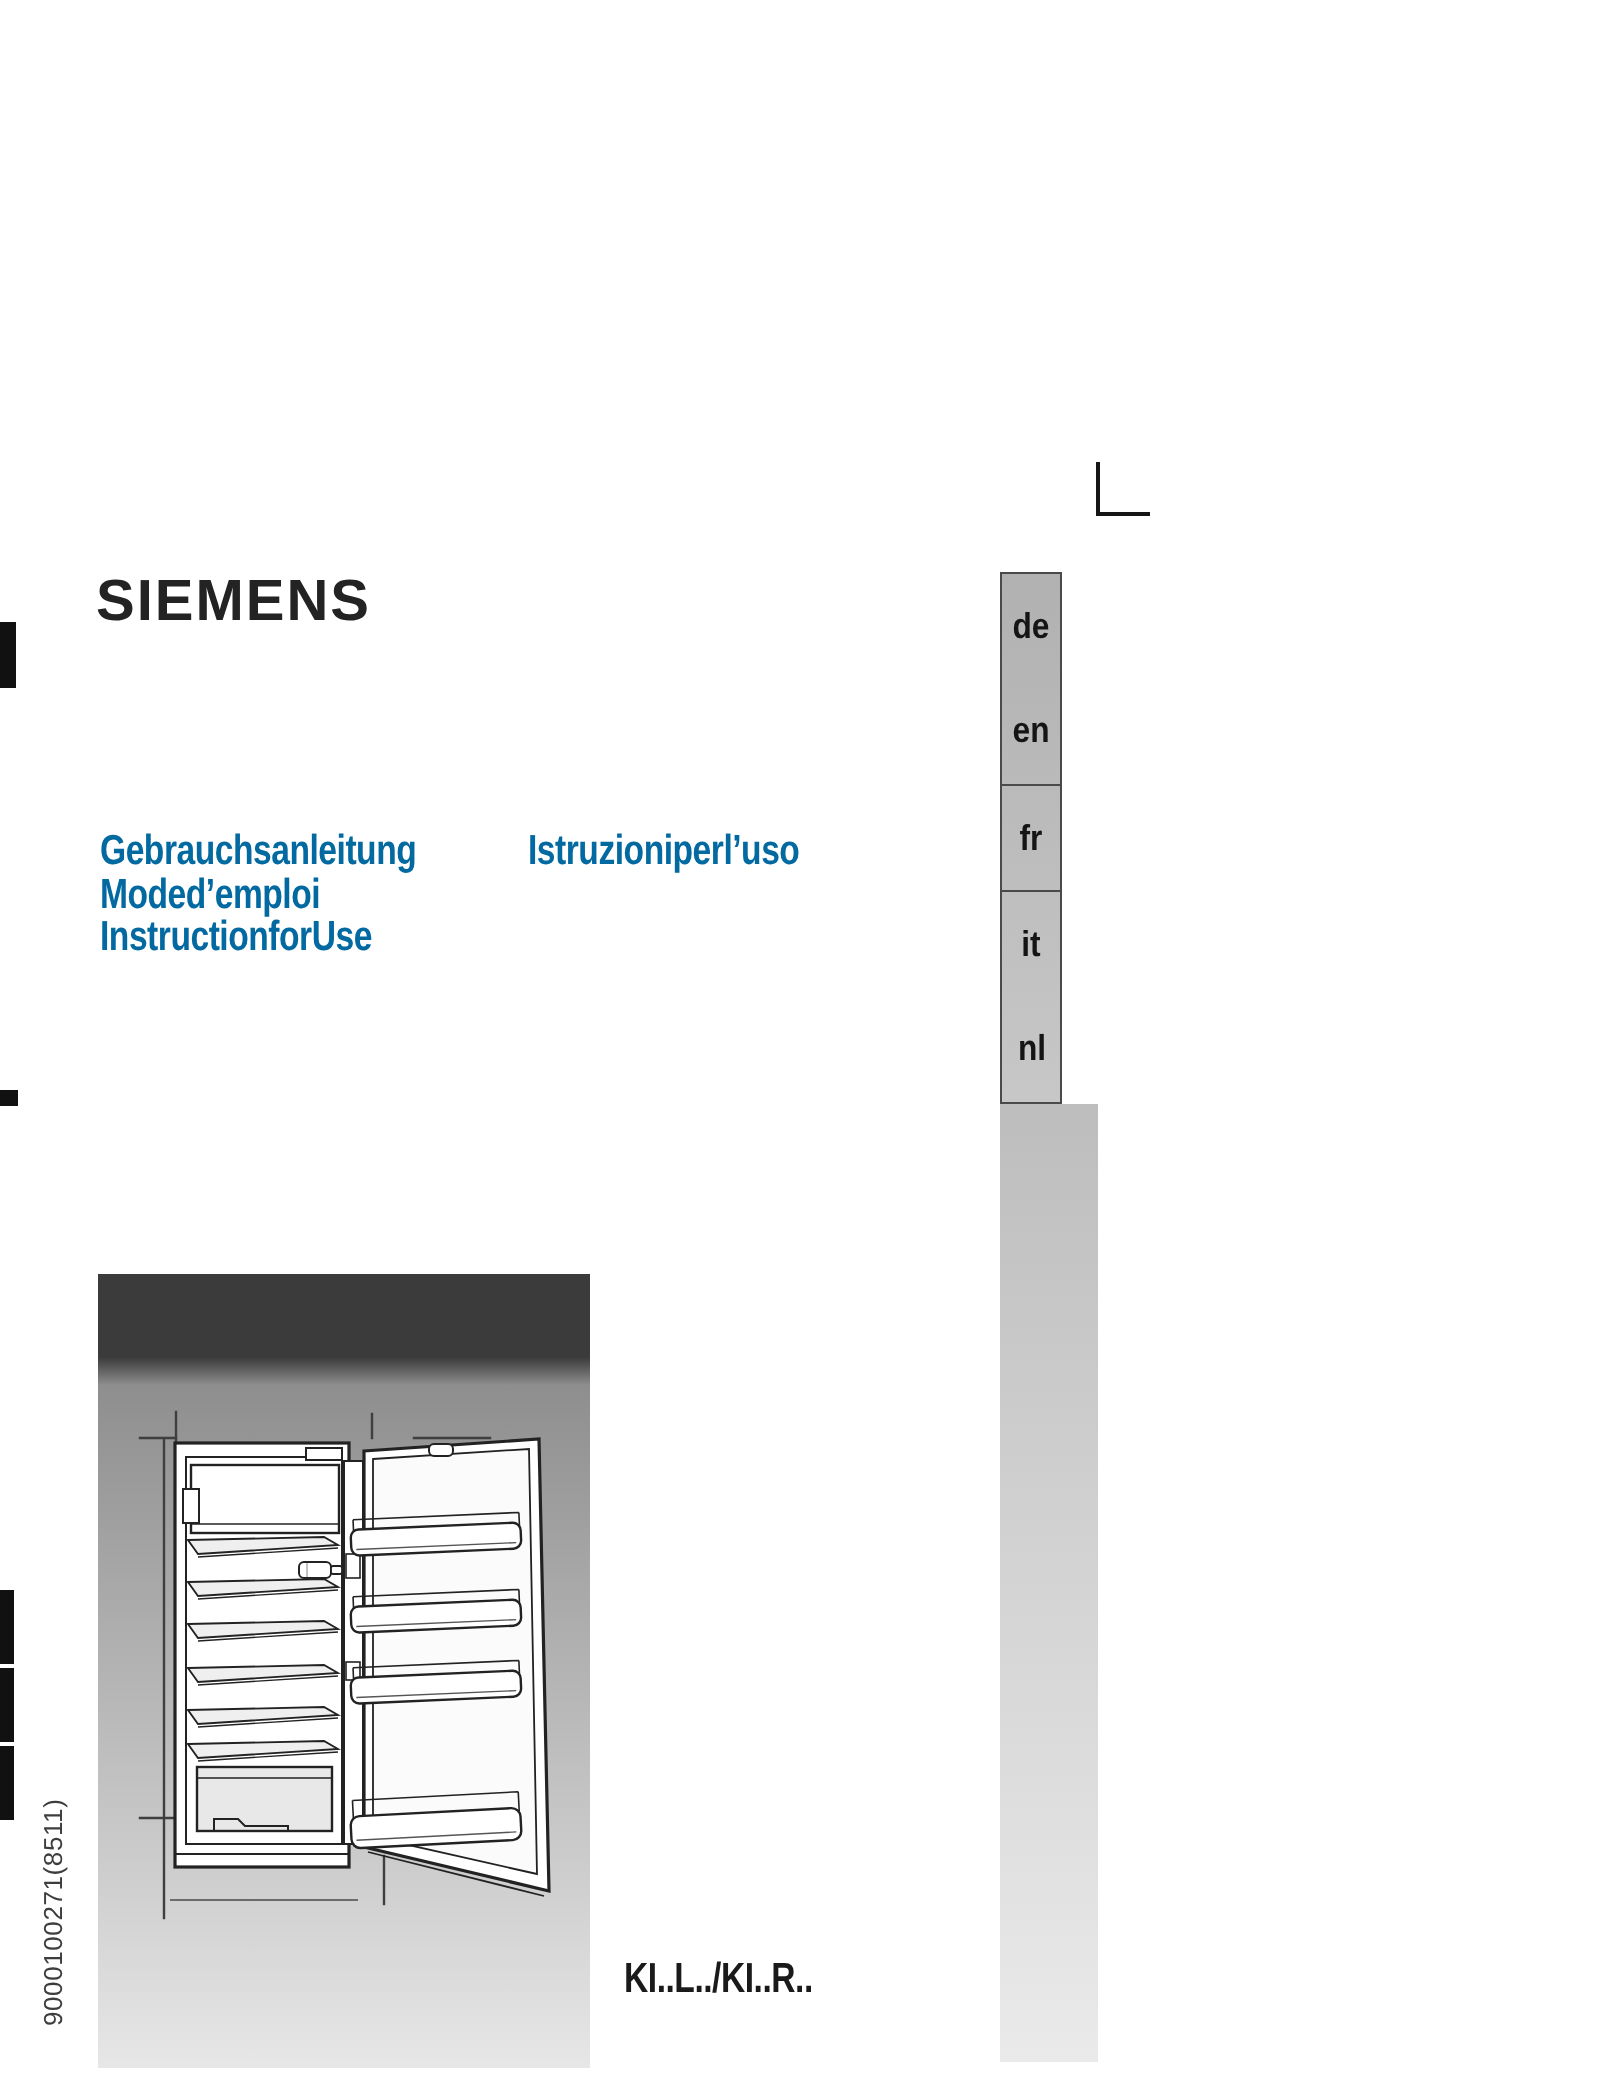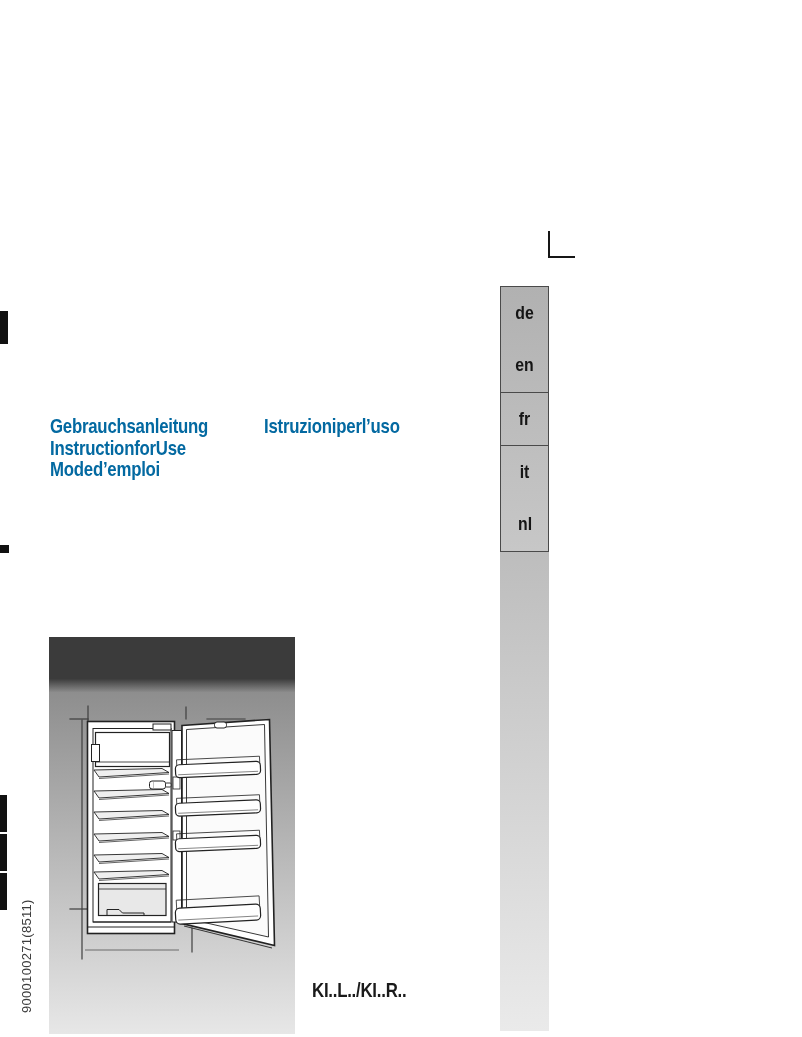--- a/index.html
+++ b/index.html
@@ -15,21 +15,21 @@
     position:absolute; left:48px; top:285px;
     font-size:29px; font-weight:bold; letter-spacing:1px; color:#232323;
   }
 
   .crop-mark {
     position:absolute; left:548px; top:231px; width:25px; height:25px;
     border-left:2px solid #161616; border-bottom:2px solid #161616;
   }
 
   .lang-box {
-    position:absolute; left:500px; top:286px; width:49px; height:266px;
+    position:absolute; left:500px; top:286px; width:31px; height:266px;
     box-sizing:border-box; border:1px solid var(--tab-border,#4a4a4a);
     background:linear-gradient(var(--tab-fill-top,#b1b1b1), var(--tab-fill-bottom,#c7c7c7));
     display:flex; flex-direction:column;
   }
   .lang-cell {
     flex:1; display:flex; align-items:center; justify-content:center;
     font-weight:bold; font-size:18px; color:#151515;
   }
   .lang-cell.divided { border-top:1px solid var(--tab-border,#4a4a4a); }
 
@@ -66,20 +66,21 @@
 <div class="page">
 
   <div class="reg-mark m1"></div>
   <div class="reg-mark m2"></div>
   <div class="reg-mark m3"></div>
   <div class="reg-mark m4"></div>
   <div class="reg-mark m5"></div>
 
   <div class="crop-mark"></div>
 
+  <div class="brand">SIEMENS</div>
 
   <div class="lang-box">
     <div class="lang-cell">
         <span class="cond-c">de</span>
       </div>
     <div class="lang-cell">
         <span class="cond-c">en</span>
       </div>
     <div class="lang-cell divided">
         <span class="cond-c">fr</span>
@@ -89,22 +90,22 @@
       </div>
     <div class="lang-cell">
         <span class="cond-c">nl</span>
       </div>
   </div>
 
   <div class="lang-column"></div>
 
   <div class="titles-left">
     <div class="title-line"><span class="cond">Gebrauchsanleitung</span></div>
+    <div class="title-line"><span class="cond">Moded’emploi</span></div>
     <div class="title-line"><span class="cond">InstructionforUse</span></div>
-    <div class="title-line"><span class="cond">Moded’emploi</span></div>
   </div>
   <div class="titles-right">
     <div class="title-line"><span class="cond">Istruzioniperl’uso</span></div>
   </div>
 
   <div class="figure">
     <svg viewBox="0 0 246 397" xmlns="http://www.w3.org/2000/svg">
       <defs>
         <linearGradient id="bgGrad" x1="0" y1="0" x2="0" y2="1">
           <stop offset="0" style="stop-color:var(--figure-header,#3b3b3b)"></stop>

